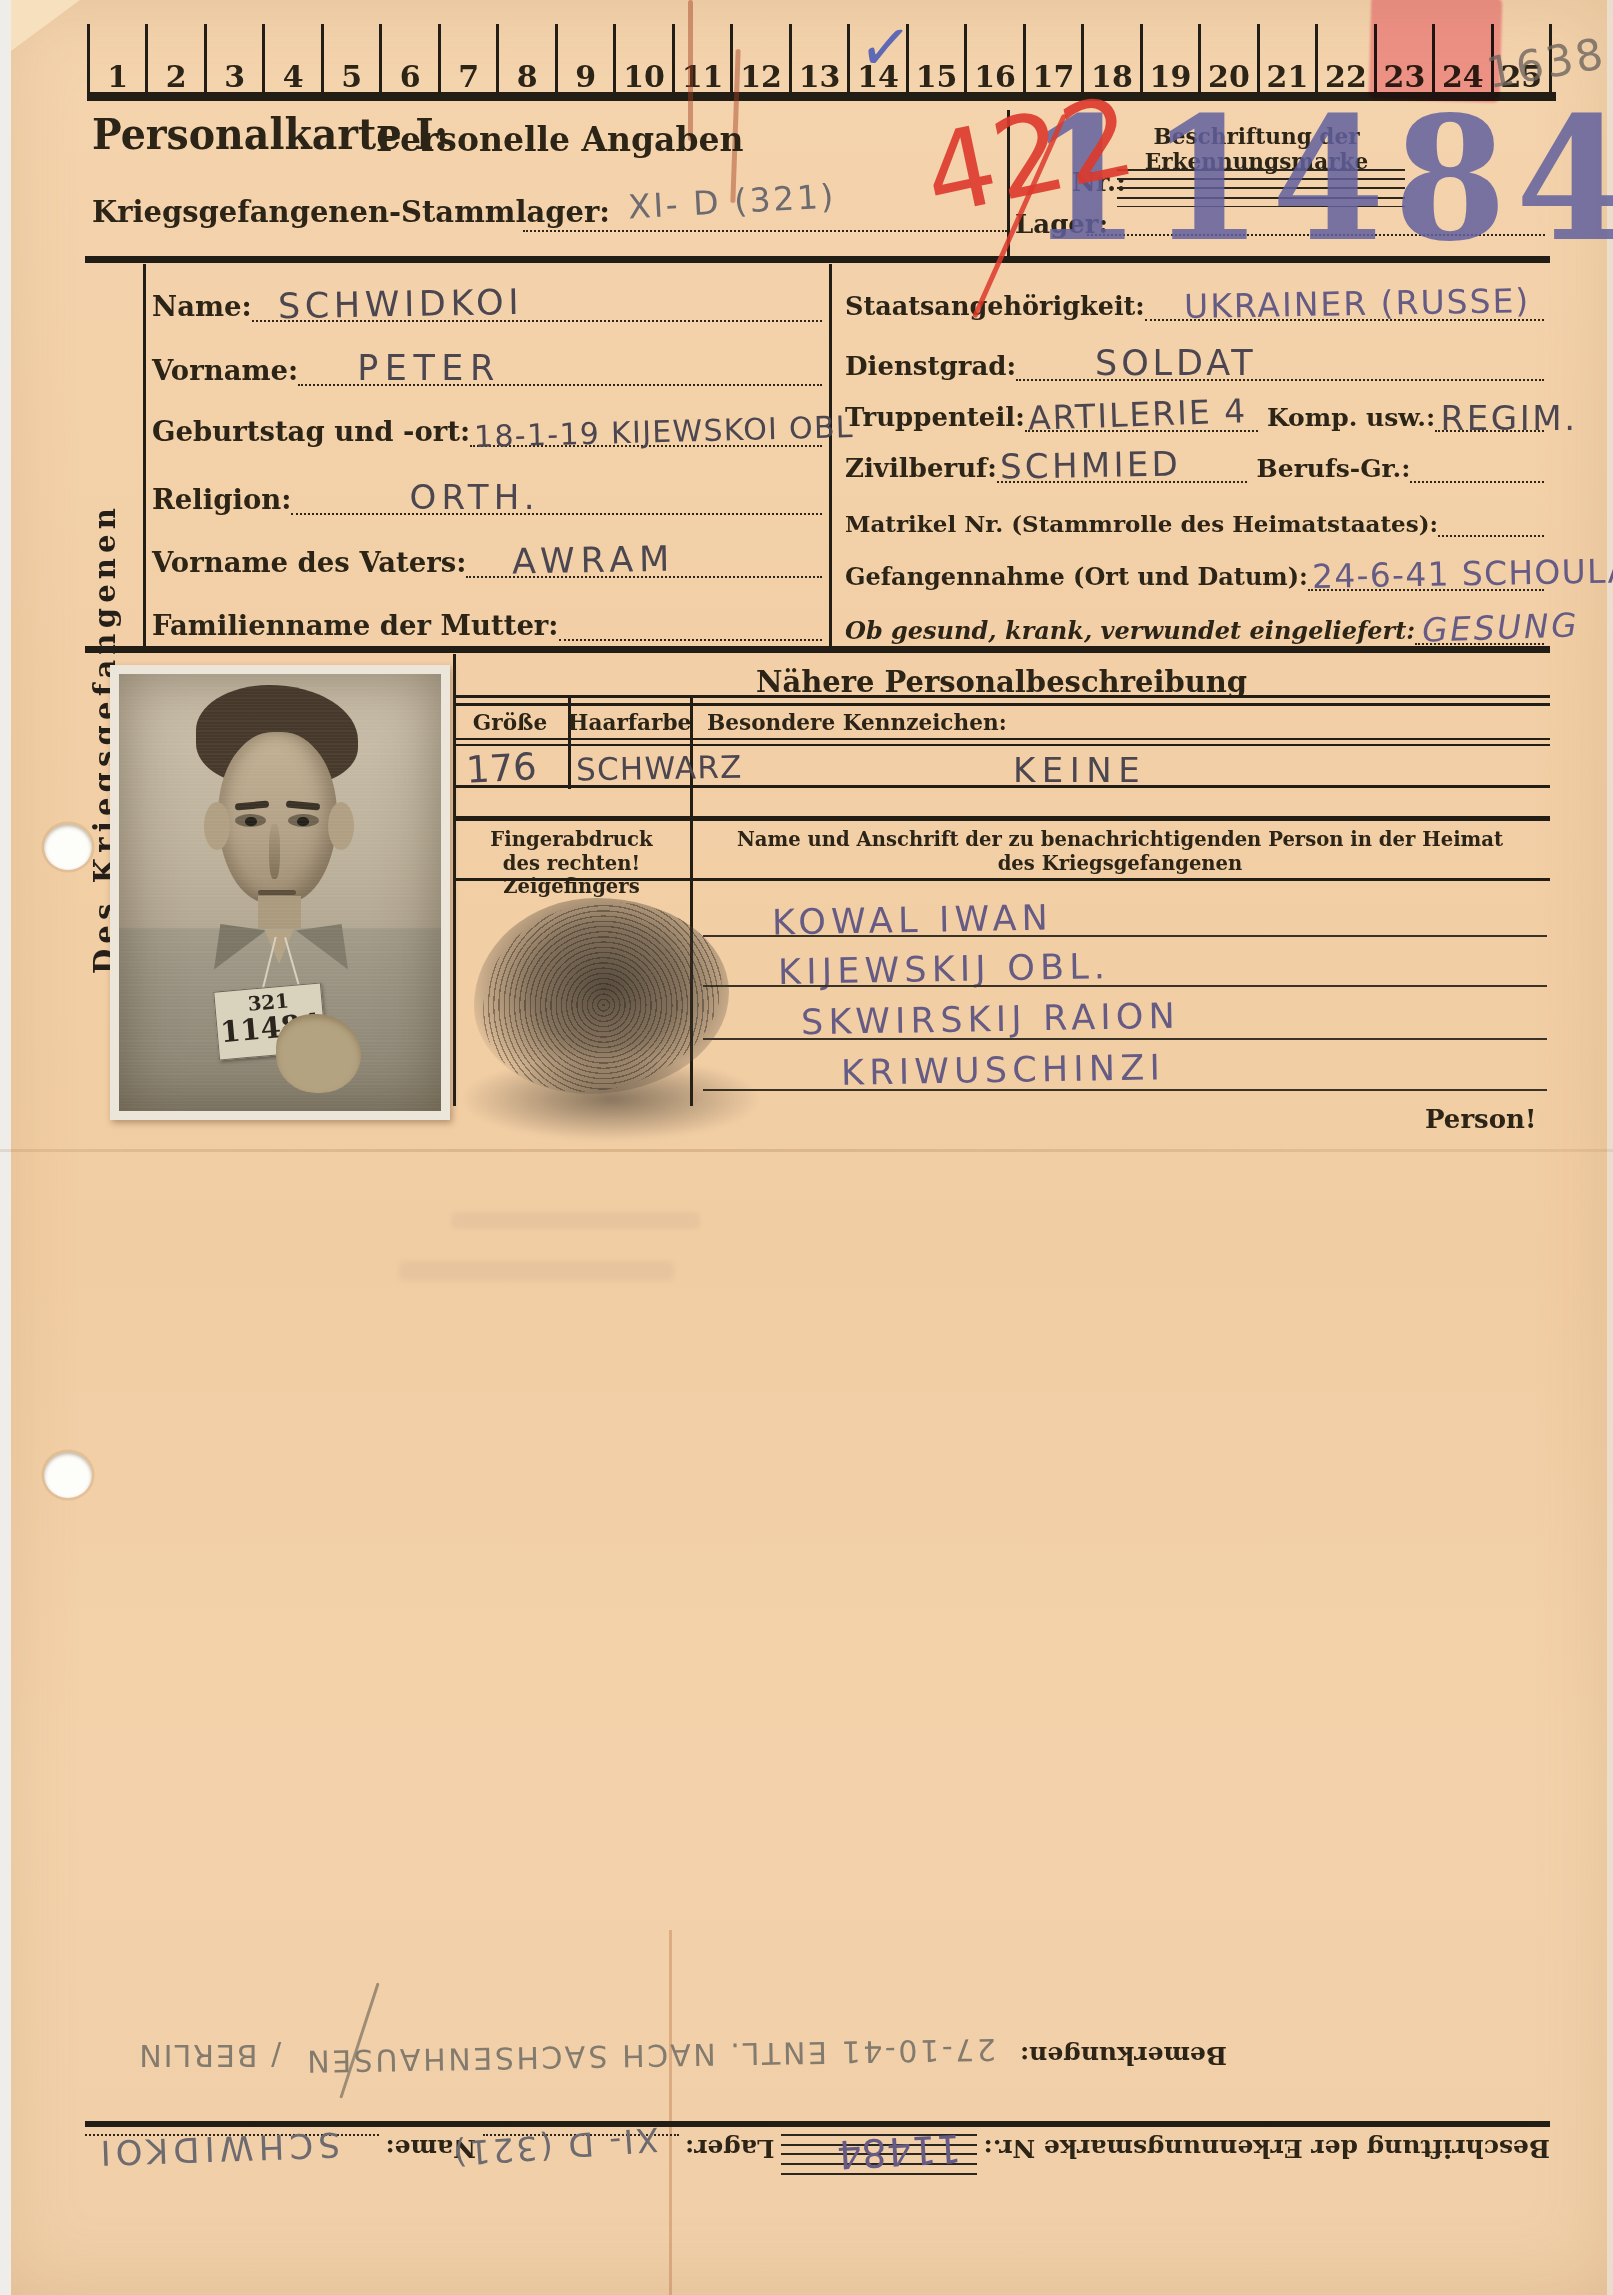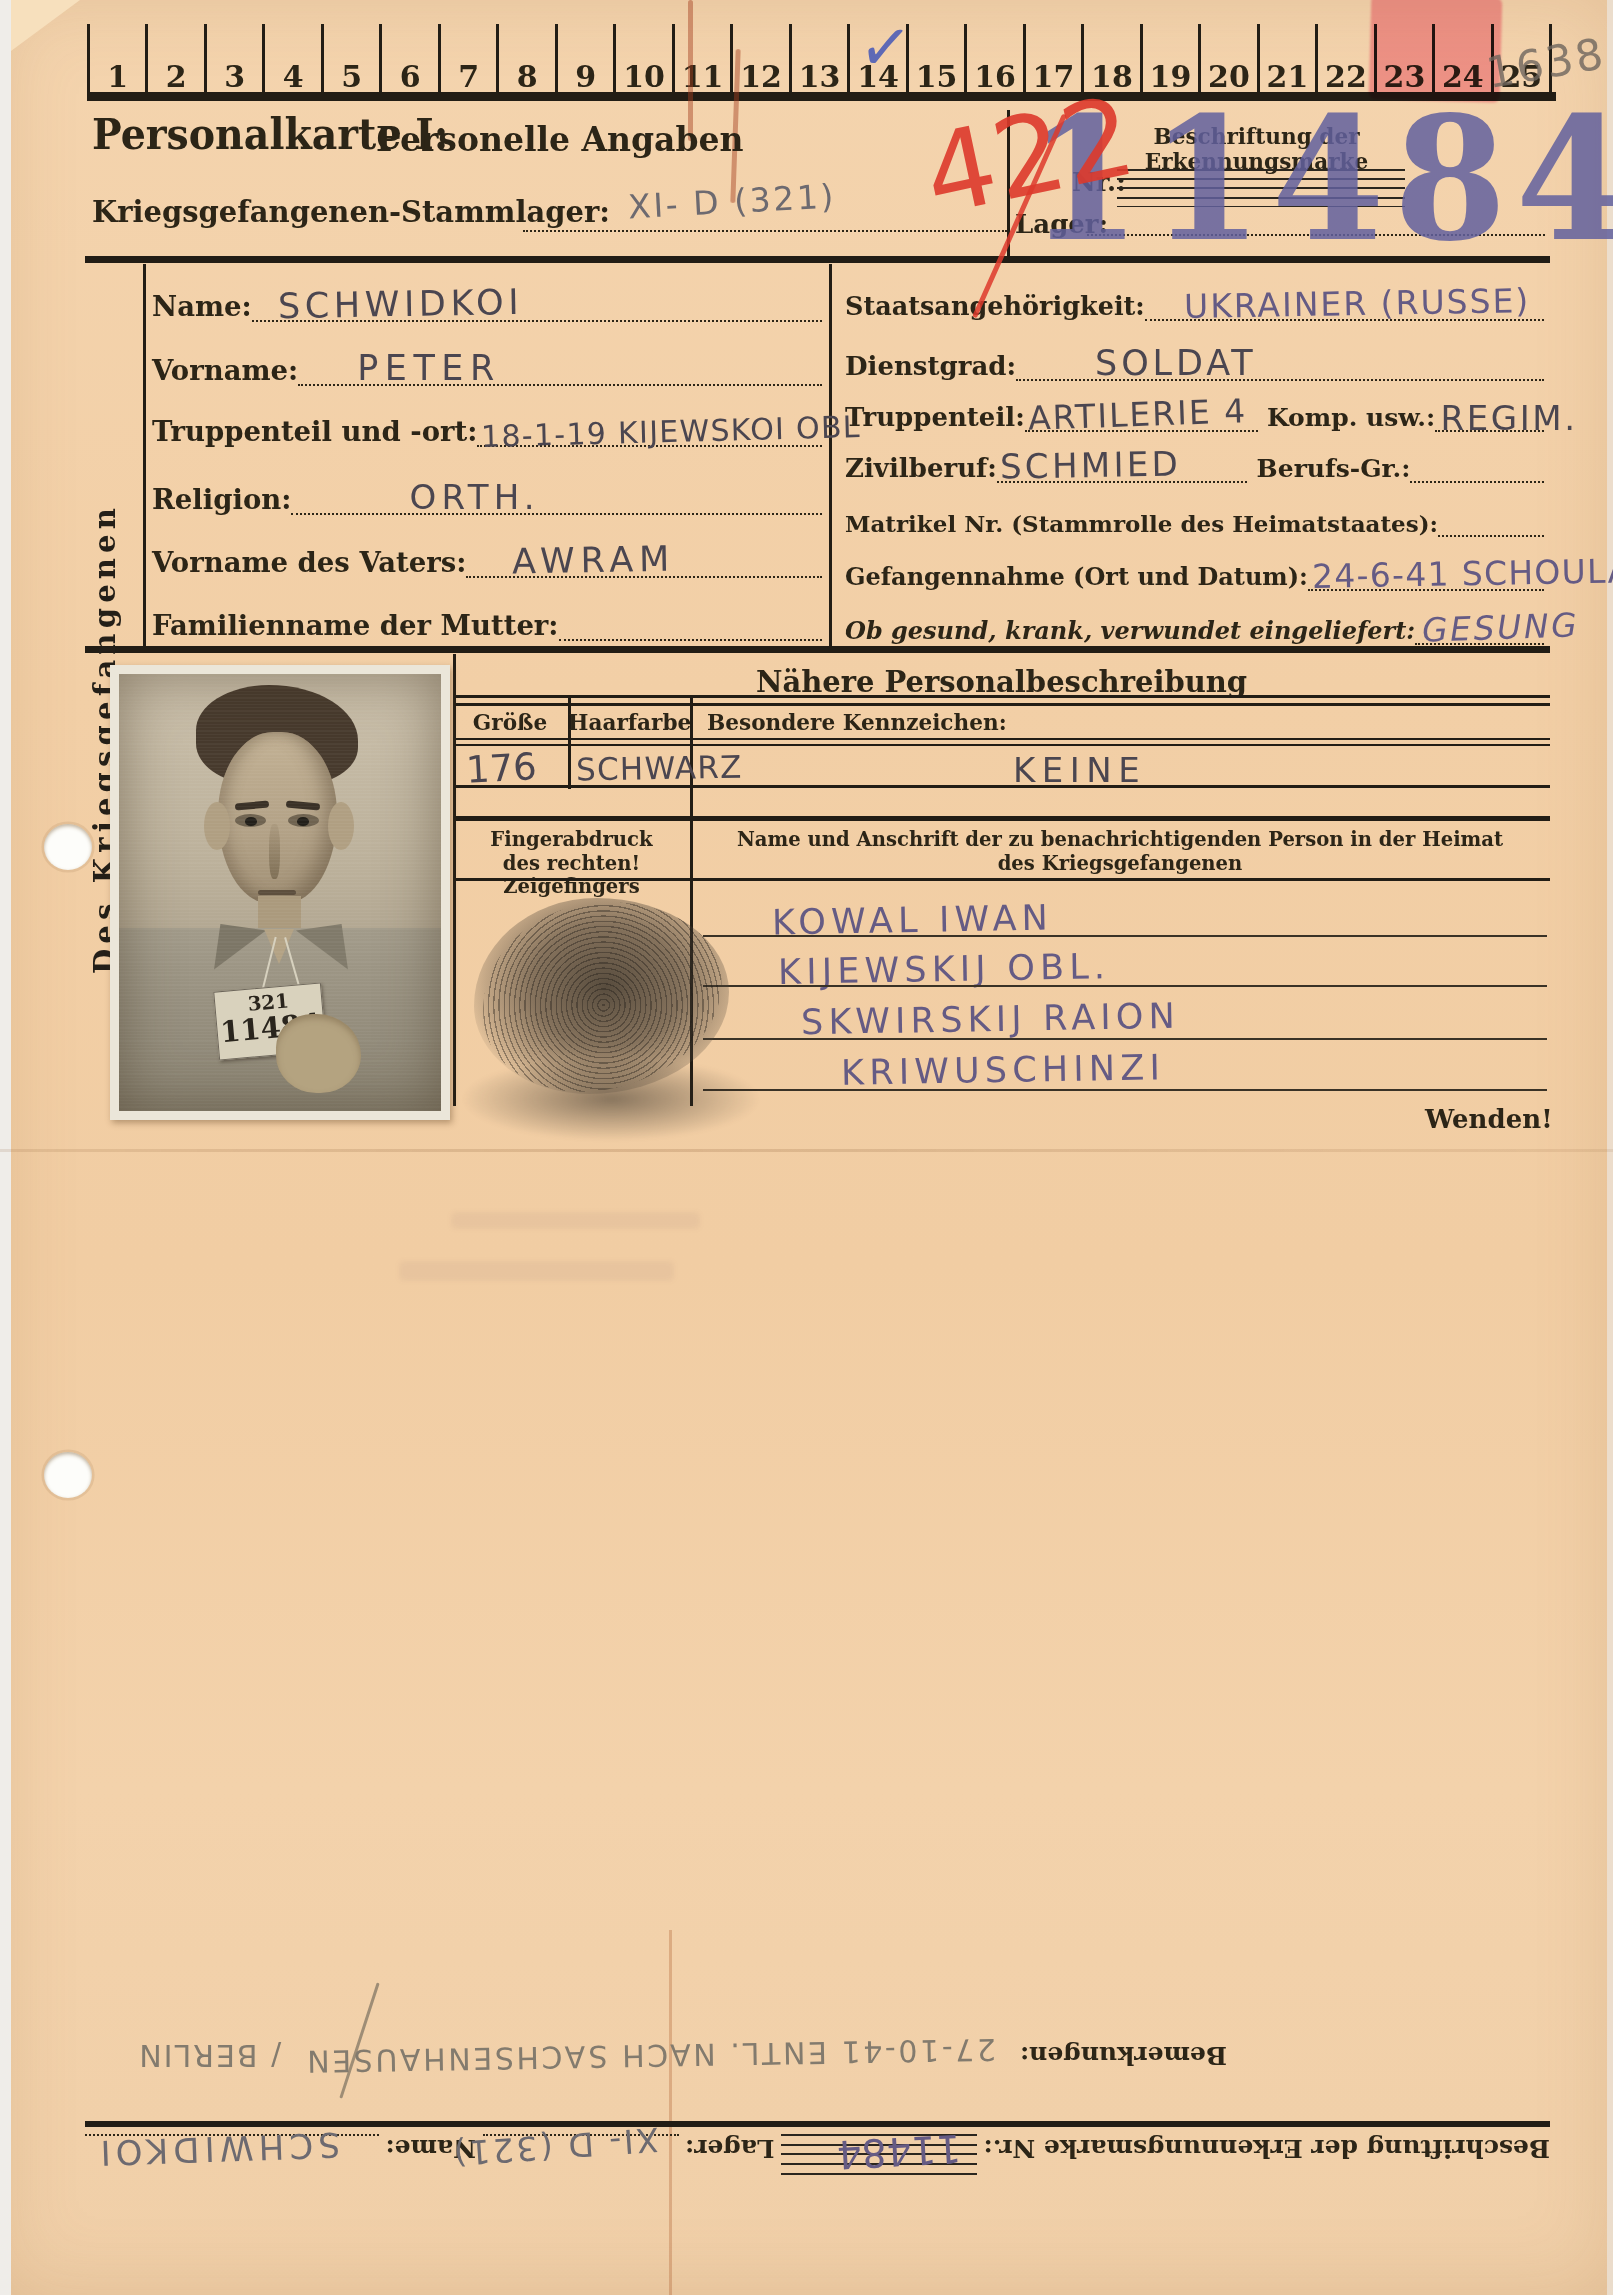--- a/index.html
+++ b/index.html
@@ -243,21 +243,21 @@
         <span class="fval hw ink-dark" style="left:26px;font-size:35px;letter-spacing:4.6px;transform:rotate(-1deg);">SCHWIDKOI</span>
       </span>
   </div>
   <div class="frow" style="left:152px;top:351px;width:670px;height:35px;">
     <span class="flabel" style="font-size:27.5px;">Vorname:</span>
     <span class="fline">
         <span class="fval hw ink-dark" style="left:59px;font-size:35px;letter-spacing:6.5px;">PETER</span>
       </span>
   </div>
   <div class="frow" style="left:152px;top:412px;width:670px;height:35px;">
-    <span class="flabel" style="font-size:27.5px;">Truppenteil und -ort:</span>
+    <span class="flabel" style="font-size:27.5px;">Geburtstag und -ort:</span>
     <span class="fline">
         <span class="fval hw ink-dark" style="left:3.9px;font-size:30px;letter-spacing:1.3px;transform:rotate(-1.5deg);">18-1-19 KIJEWSKOI OBL</span>
       </span>
   </div>
   <div class="frow" style="left:152px;top:480px;width:670px;height:35px;">
     <span class="flabel" style="font-size:27.5px;">Religion:</span>
     <span class="fline">
         <span class="fval hw ink-dark" style="left:118px;font-size:34px;letter-spacing:5.2px;">ORTH.</span>
       </span>
   </div>
@@ -350,21 +350,21 @@
   <div class="rule-thick" style="left:453px;top:878px;width:1097px;height:2.6px;"></div>
 
   <div class="addr hw ink-purple" style="left:772px;top:900px;">KOWAL IWAN</div>
   <div class="addr-rule" style="top:935px;"></div>
   <div class="addr hw ink-purple" style="left:778px;top:949px;">KIJEWSKIJ OBL.</div>
   <div class="addr-rule" style="top:985px;"></div>
   <div class="addr hw ink-purple" style="left:801px;top:999px;">SKWIRSKIJ RAION</div>
   <div class="addr-rule" style="top:1038px;"></div>
   <div class="addr hw ink-purple" style="left:841px;top:1050px;">KRIWUSCHINZI</div>
   <div class="addr-rule" style="top:1089px;"></div>
-  <div class="wenden">Wenden!</div>
+  <div class="wenden">Person!</div>
 
   <div class="fp">
     <div class="fp-main"></div>
     <div class="fp-ridge"></div>
     <div class="fp-smudge"></div>
   </div>
 
   <div class="side-text">Des Kriegsgefangenen</div>
 
   <div class="photo">

